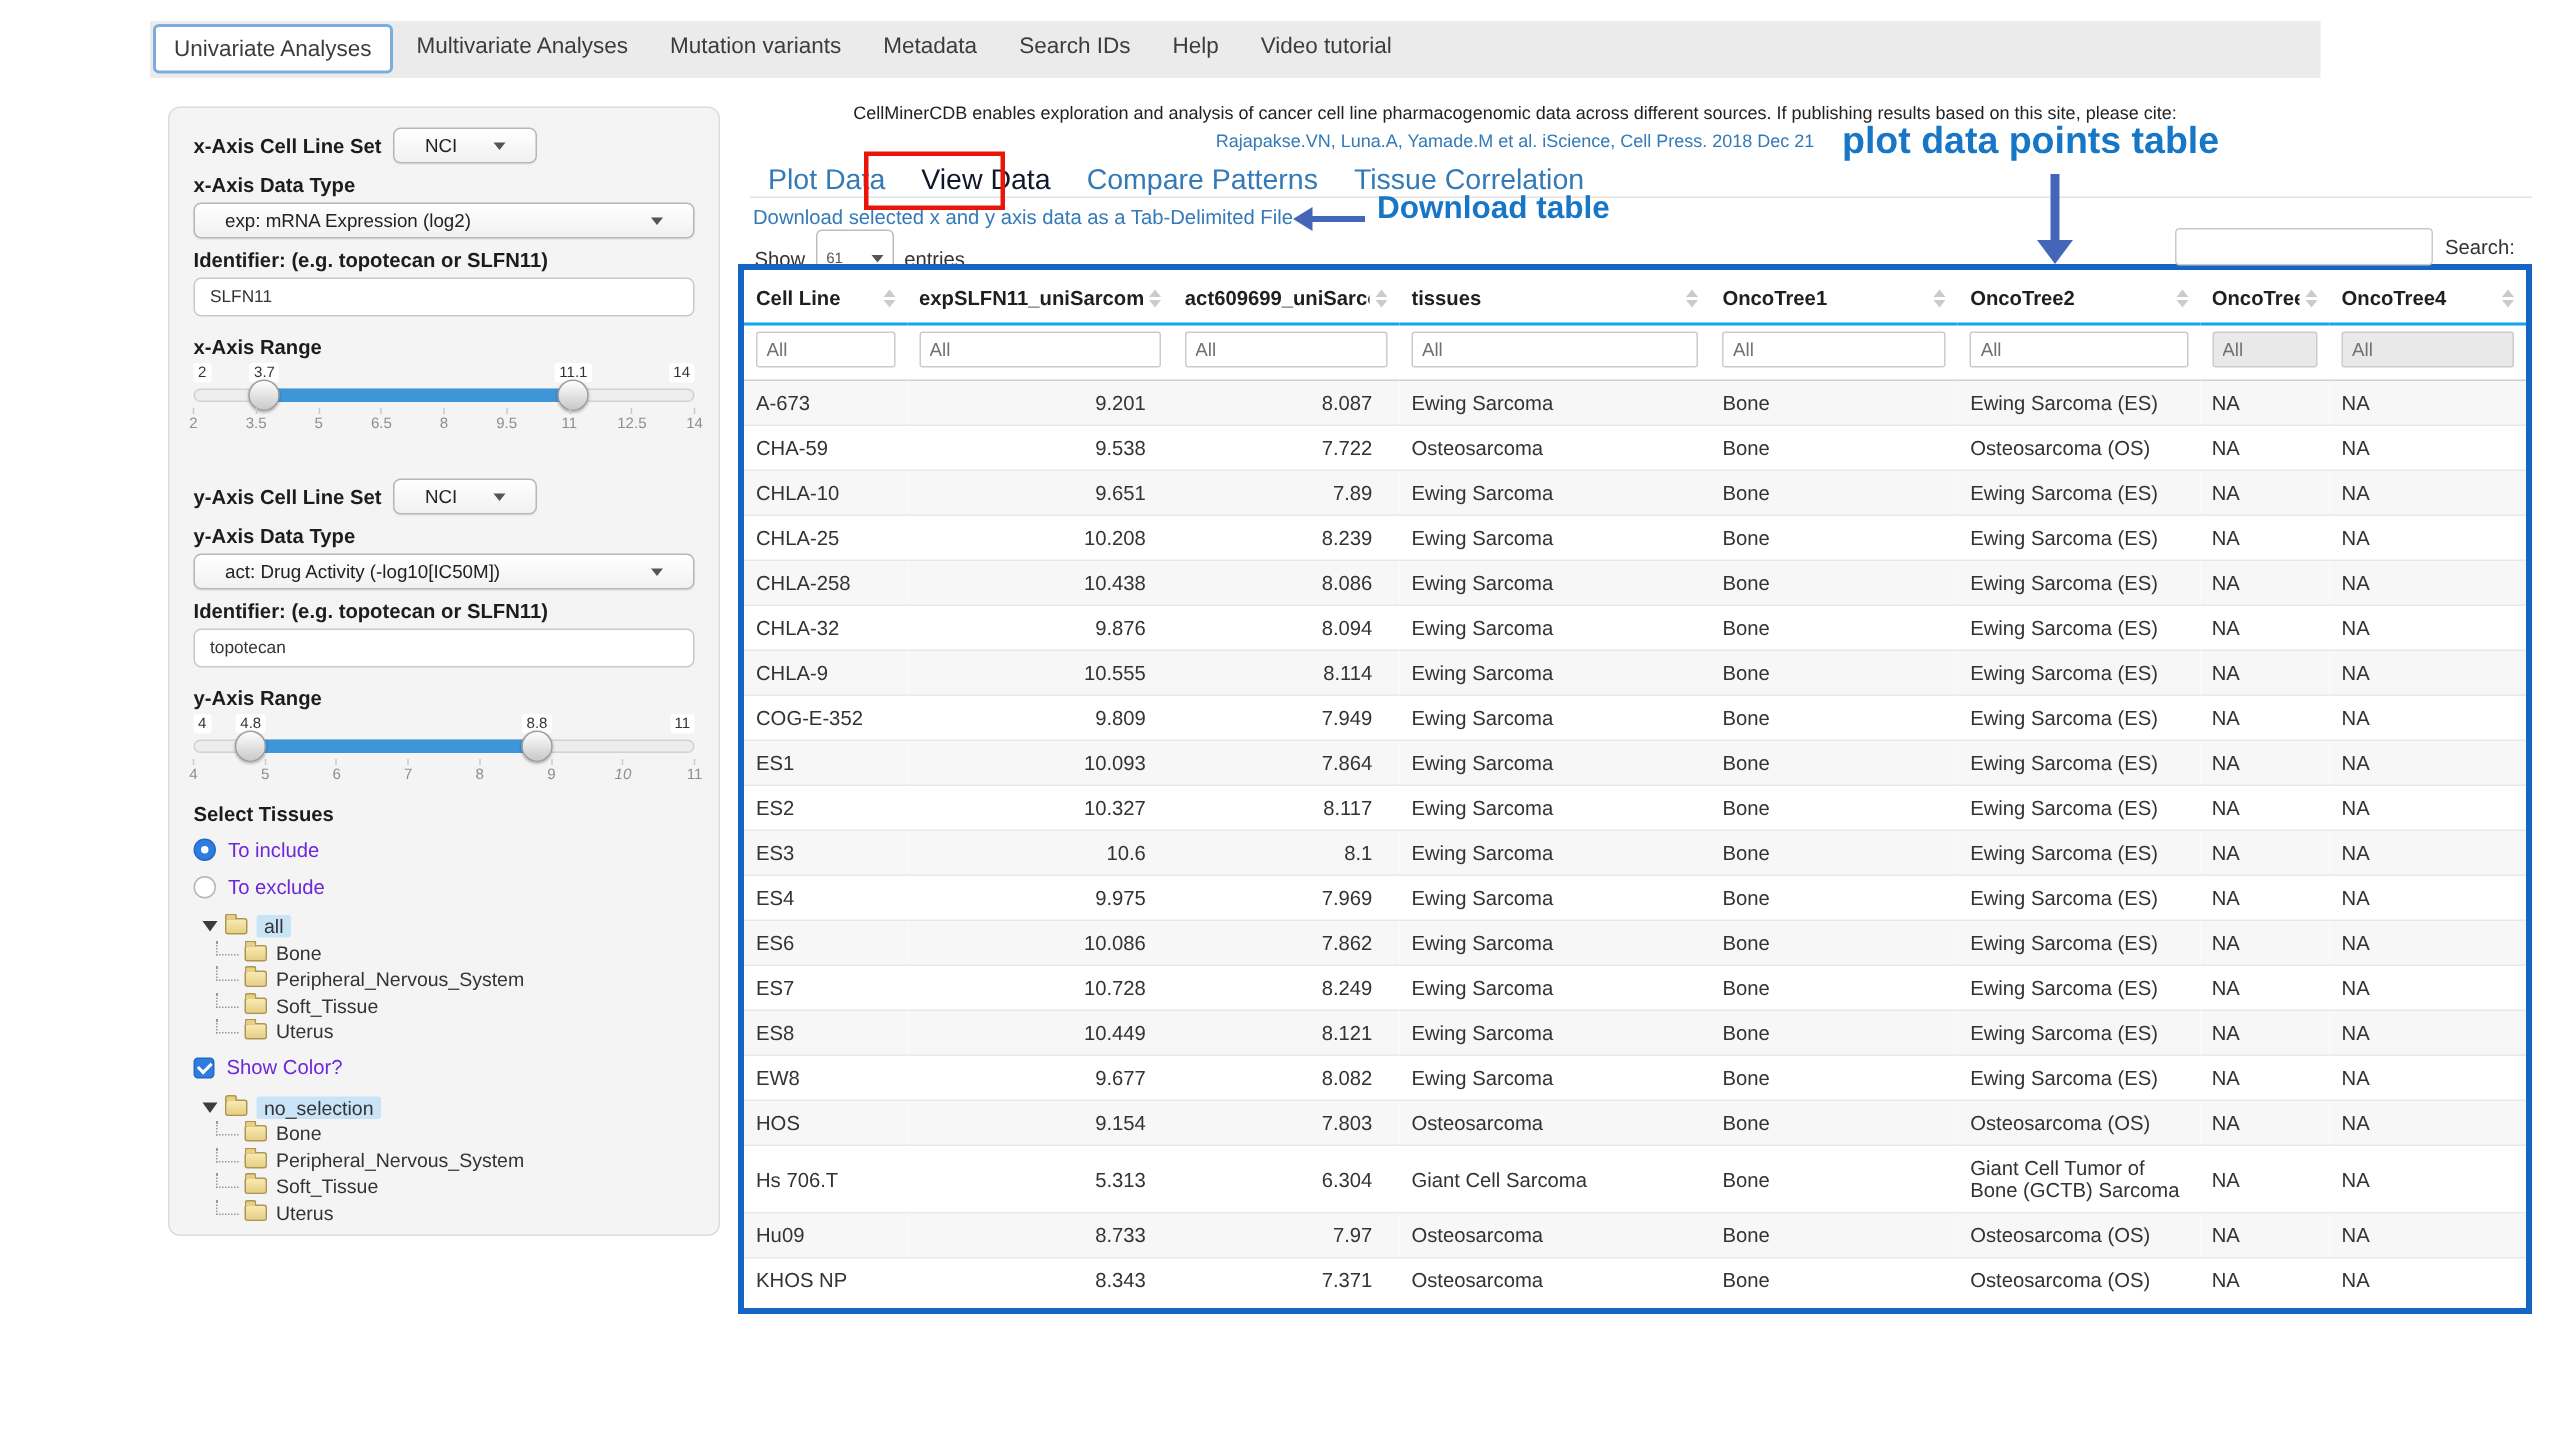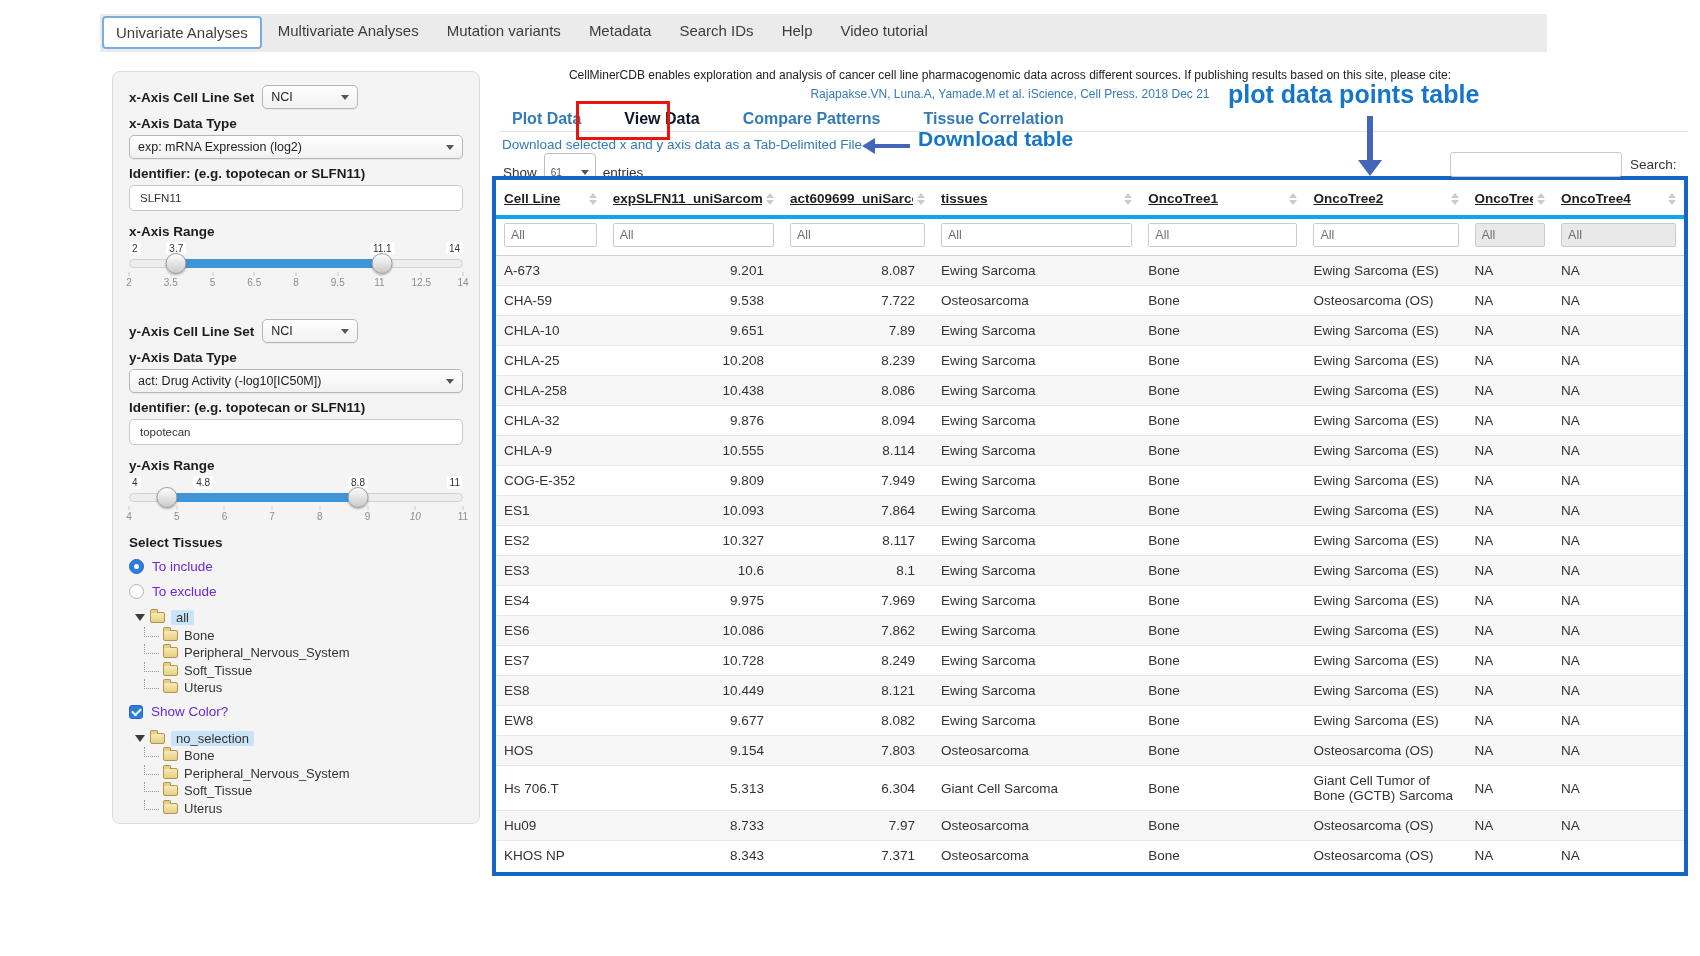--- a/index.html
+++ b/index.html
@@ -11,21 +11,21 @@
   .nav-tab{font-size:15px;color:#3c3c3c;padding:8px 14px;white-space:nowrap;cursor:default;}
   .nav-tab.active{background:#fff;border:2px solid #79aede;border-radius:4px;padding:6px 12px;margin:2px 2px;}
 
   
   .sidebar{position:absolute;left:112px;top:71px;width:368px;height:753px;background:#f4f4f4;
     border:1px solid #dcdcdc;border-radius:8px;box-sizing:border-box;padding:13px 16px;}
   .sb-label{font-weight:bold;font-size:13.5px;color:#1c1c1c;line-height:17px;}
   .sb-row{display:flex;align-items:center;height:24px;gap:8px;}
   .fake-select{display:inline-flex;align-items:center;justify-content:space-between;
     background:linear-gradient(#ffffff,#f1f1f1);border:1px solid #b6b6b6;border-radius:5px;
-    padding:0 8px;height:24px;box-sizing:border-box;font-size:12.5px;color:#222;box-shadow:0 1px 1px rgba(0,0,0,.06);}
+    padding:0 20px;height:24px;box-sizing:border-box;font-size:12.5px;color:#222;box-shadow:0 1px 1px rgba(0,0,0,.06);}
   .fake-select.small{width:96px;}
   .fake-select.wide{width:100%;margin-top:3px;}
   .chev{width:0;height:0;border-left:4px solid transparent;border-right:4px solid transparent;
     border-top:5px solid #555;margin-left:6px;flex:none;}
   .sb-input{width:100%;box-sizing:border-box;height:26px;border:1px solid #c8c8c8;border-radius:5px;
     background:#fff;font-family:"Liberation Sans",sans-serif;font-size:11.5px;color:#333;padding:0 10px;margin-top:3px;}
   .mt6{margin-top:6px;} .mt12{margin-top:12px;} .mt31{margin-top:31px;} .mt10{margin-top:10px;} .mt8{margin-top:8px;}
 
   
   .slider{position:relative;height:46px;margin-top:2px;}
@@ -56,38 +56,38 @@
   .folder{position:relative;width:15px;height:11px;background:linear-gradient(#f8eab2,#e7cf84);
     border:1px solid #b09552;border-radius:2px;margin-right:6px;flex:none;box-sizing:border-box;}
   .folder::before{content:"";position:absolute;top:-4px;left:-1px;width:6px;height:3px;background:#e7cf84;
     border:1px solid #b09552;border-bottom:none;border-radius:2px 2px 0 0;}
   .tree-root-label{background:#c9e4f7;padding:0 5px;border-radius:2px;}
   .conn{width:14px;height:9px;border-left:1px dotted #999;border-bottom:1px dotted #999;align-self:flex-start;margin:0 4px 0 9px;flex:none;}
 
   
   .citation{position:absolute;left:505px;top:68px;width:1010px;text-align:center;font-size:12px;color:#222;line-height:15px;}
   .citation-link{color:#337ab7;margin-top:4px;font-size:12px;}
-  .subtabs{position:absolute;left:512px;top:110px;display:flex;gap:43px;font-size:16px;font-weight:bold;}
+  .subtabs{position:absolute;left:512px;top:110px;display:flex;gap:24px;font-size:19px;}
   .subtab{color:#337ab7;white-space:nowrap;}
   .subtab.active{color:#0f172a;}
   .subtab-rule{position:absolute;left:500px;top:131px;width:1188px;height:1px;background:#e2e2e2;}
   .download-link{position:absolute;left:502px;top:137px;font-size:13.5px;color:#337ab7;}
   .show-entries{position:absolute;left:503px;top:153px;display:flex;align-items:center;font-size:13.5px;color:#333;}
   .entries-select{display:inline-flex;align-items:center;justify-content:space-between;width:52px;height:38px;
     border:1px solid #bdbdbd;border-radius:4px;background:#fff;padding:0 6px;font-size:10px;color:#555;margin:0 7px;box-sizing:border-box;}
   .search-box{position:absolute;left:1450px;top:152px;width:172px;height:25px;border:1px solid #c9c9c9;border-radius:3px;
     background:#fff;box-sizing:border-box;z-index:6;font-family:"Liberation Sans",sans-serif;font-size:13px;padding:0 8px;}
   .search-label{position:absolute;left:1630px;top:157px;font-size:13.5px;color:#333;z-index:6;}
 
   
   .table-wrap{position:absolute;left:492px;top:176px;width:1196px;height:700px;border:4px solid #1566c4;
     background:#fff;box-sizing:border-box;overflow:hidden;z-index:3;}
   table.dt{width:100%;border-collapse:collapse;table-layout:fixed;}
   .dt th{font-weight:bold;font-size:13.5px;color:#1f1f1f;text-align:left;padding:11px 8px 9px 8px;background:#fff;}
-  .dt thead tr.head-row th{border-bottom:4px solid #0ea5e9;text-decoration:underline;}
+  .dt thead tr.head-row th{border-bottom:2px solid #0ea5e9;}
   .dt thead tr.filter-row th{padding:4px 8px 8px 8px;border-bottom:1px solid #cfcfcf;}
   .th-inner{display:flex;align-items:center;}
   .th-lab{flex:1 1 auto;overflow:hidden;white-space:nowrap;}
   .sort-icon{display:inline-flex;flex-direction:column;gap:2px;margin-left:4px;flex:none;}
   .sort-icon i{display:block;width:0;height:0;border-left:4px solid transparent;border-right:4px solid transparent;}
   .sort-icon .up{border-bottom:5px solid #cbcbcb;}
   .sort-icon .down{border-top:5px solid #cbcbcb;}
   .col-filter{width:100%;box-sizing:border-box;height:24px;border:1px solid #ccc;border-radius:2px;background:#fff;
     font-family:"Liberation Sans",sans-serif;font-size:12.5px;color:#707070;padding:0 6px;font-weight:normal;}
   .col-filter.disabled{background:#e9e9e9;}
@@ -177,21 +177,21 @@
   <div class="sb-label mt6">y-Axis Data Type</div>
   <div class="fake-select wide">
     <span>act: Drug Activity (-log10[IC50M])</span>
     <span class="chev"></span>
   </div>
   <div class="sb-label mt6">Identifier: (e.g. topotecan or SLFN11)</div>
   <input class="sb-input" value="topotecan" style="">
   <div class="sb-label mt12">y-Axis Range</div>
   <div class="slider" id="y-range-slider">
       <span class="sl-lab edge-min" style="left: 0px;">4</span>
-      <span class="sl-lab" style="left: 11.4286%; margin-left: 36px;">4.8</span>
+      <span class="sl-lab" style="left: 11.4286%;">4.8</span>
       <span class="sl-lab" style="left: 68.5714%;">8.8</span>
       <span class="sl-lab edge-max" style="right: 0px;">11</span>
       <div class="sl-track"></div>
       <div class="sl-bar" style="left: 11.4286%; width: 57.1429%;"></div>
       <div class="sl-handle" style="left: 11.4286%;"></div>
       <div class="sl-handle" style="left: 68.5714%;"></div>
       <span class="sl-tick" style="left: 0%;"></span>
       <span class="sl-ticklab" style="left: 0%;">4</span>
       <span class="sl-tick" style="left: 14.2857%;"></span>
       <span class="sl-ticklab" style="left: 14.2857%;">5</span>

